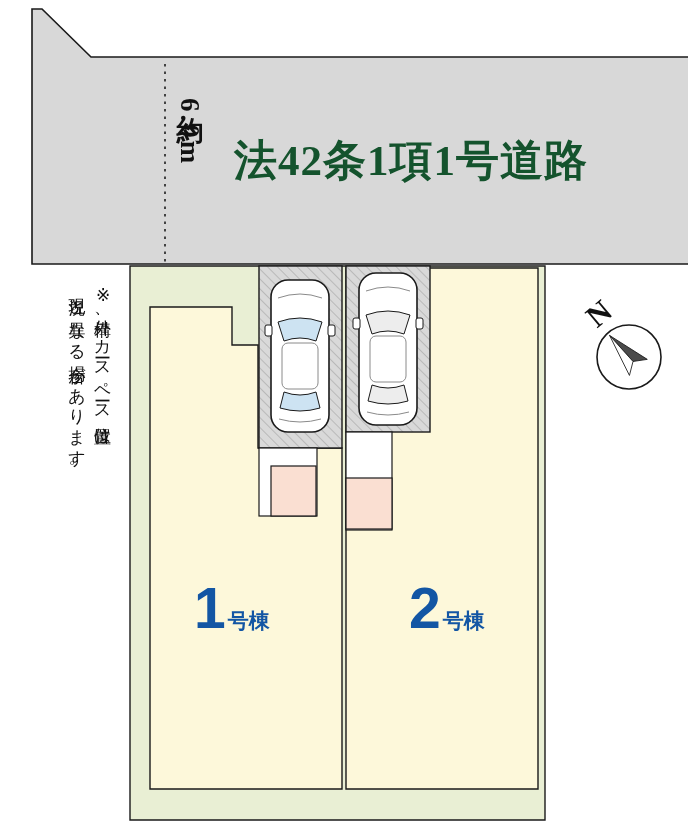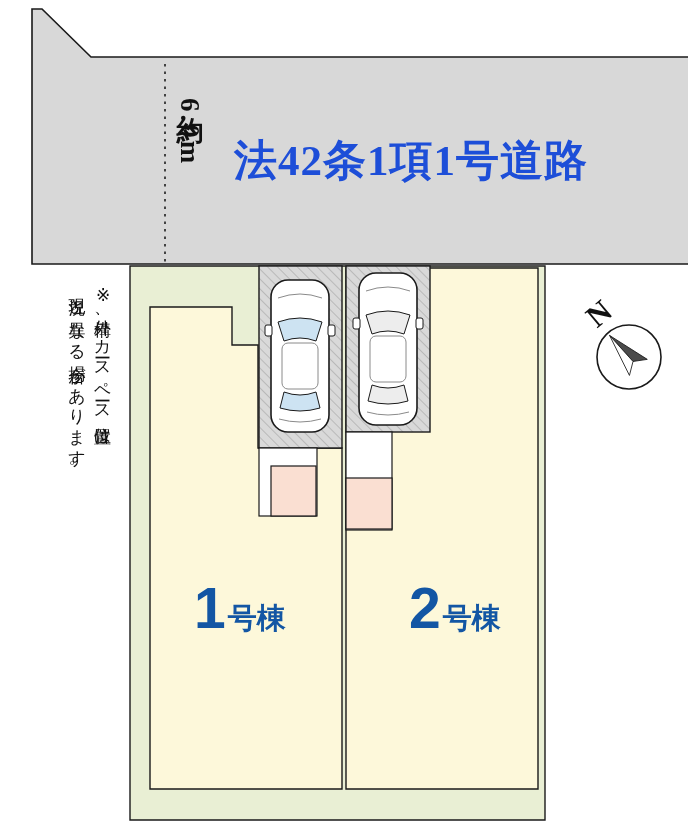--- a/index.html
+++ b/index.html
@@ -12,40 +12,40 @@
     position: relative;
     overflow: hidden;
   }
   .stage { position: absolute; left: 0; top: 0; width: 688px; height: 833px; }
   .stage svg { position: absolute; left: 0; top: 0; }
 
   .road-label {
     position: absolute; left: 234px; top: 132px;
     font-family: "Liberation Serif", "DejaVu Serif", serif;
     font-size: 43px; font-weight: 600; letter-spacing: 1px;
-    white-space: nowrap; color: #1d4ed8;
+    white-space: nowrap; color: #14532d;
   }
   .road-width {
     position: absolute; left: 172px; top: 95px;
     writing-mode: vertical-rl; text-orientation: mixed;
     font-family: "Liberation Serif", "DejaVu Serif", serif;
     font-size: 27px; font-weight: 600; letter-spacing: 3px; color: #111;
   }
   .note {
     position: absolute; left: 64px; top: 285px;
     writing-mode: vertical-rl; text-orientation: mixed;
     font-size: 17px; line-height: 1.5; letter-spacing: 1.5px;
     color: #111;
   }
   .plot-label {
     position: absolute; display: flex; align-items: baseline;
     color: #1356a4; font-weight: bold; white-space: nowrap;
   }
   .plot-label .num { font-size: 57px; line-height: 1; }
-  .plot-label .suffix { font-size: 29px; line-height: 1; margin-left: 2px; }
+  .plot-label .suffix { font-size: 21px; line-height: 1; margin-left: 2px; }
   .plot-label.p1 { left: 194px; top: 580px; }
   .plot-label.p2 { left: 409px; top: 580px; }
   .north {
     position: absolute; left: 588px; top: 296px;
     font-family: "Liberation Serif", "DejaVu Serif", serif;
     font-size: 31px; font-weight: bold;
     transform: rotate(-40deg);
     color: #111;
   }
 </style>

